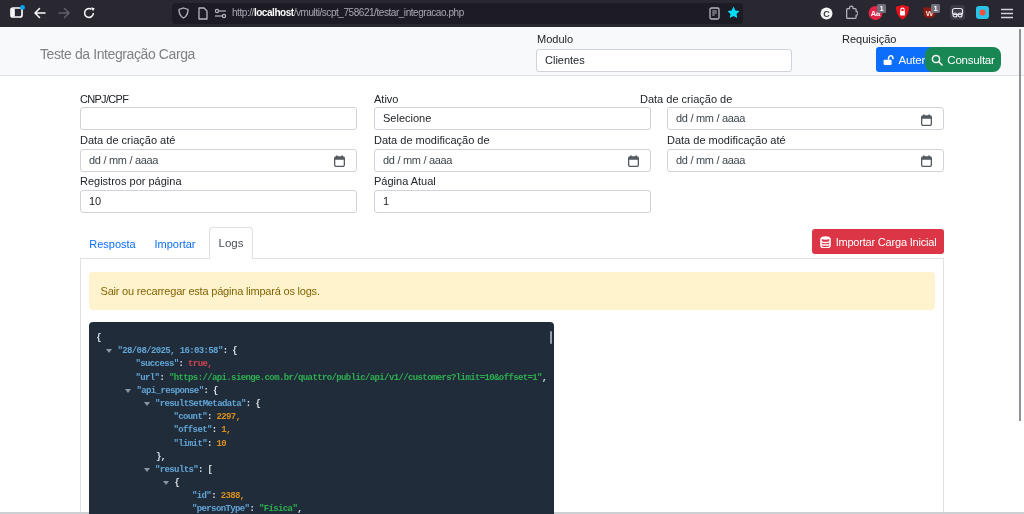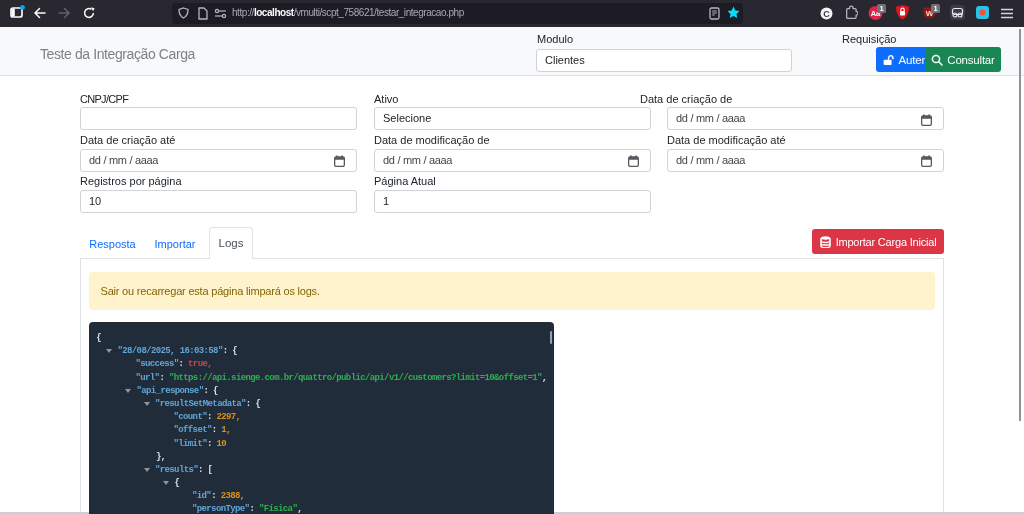--- a/index.html
+++ b/index.html
@@ -12,21 +12,21 @@
 #urltext{position:absolute;left:232px;top:0;height:19px;line-height:26px;font-size:10px;color:#a9a7b1;letter-spacing:-0.45px;white-space:nowrap;}
 #urltext b{color:#fbfbfe;font-weight:bold;}
 
 #hdr{left:0;top:27px;width:1024px;height:49px;background:#f8f9fa;border-bottom:1px solid #dee2e6;}
 #title{position:absolute;left:40px;top:45.5px;font-size:14px;letter-spacing:-0.4px;color:#7d8286;}
 .flabel{position:absolute;font-size:11px;color:#212529;}
 .fctrl{position:absolute;height:23px;background:#fff;border:1px solid #ced4da;border-radius:3px;font-size:11px;color:#212529;line-height:21px;padding-left:8px;}
 #hsel{left:536px;top:48.5px;width:256px;}
 .btn{position:absolute;height:25px;border-radius:3px;color:#fff;font-size:11.5px;letter-spacing:-0.2px;display:flex;align-items:center;justify-content:center;white-space:nowrap;}
 #btnauth{left:840px;top:47px;width:79px;background:#0d6efd;margin-left:36px;}
-#btncons{left:925px;top:47px;width:76px;background:#198754;}
+#btncons{left:925px;top:47px;width:76px;background:#198754;border-radius:8px;}
 
 .date-ph{color:#3f474d;letter-spacing:-0.3px;}
 .calico{position:absolute;right:11px;top:5.5px;}
 
 .tablink{position:absolute;top:228px;height:32px;line-height:33px;font-size:11px;color:#0d6efd;text-align:center;}
 #tabactive{position:absolute;left:209px;top:227px;width:44px;height:32px;background:#fff;border:1px solid #dee2e6;border-bottom:none;border-radius:4px 4px 0 0;z-index:3;font-size:11.5px;color:#495057;text-align:center;line-height:31.5px;}
 #btnimport{left:812px;top:229px;width:132px;background:#dc3545;z-index:4;font-size:11px;}
 
 #card{left:80px;top:258px;width:864px;height:300px;border:1px solid #dee2e6;border-bottom:none;background:#fff;z-index:1;}
 #alert{left:89px;top:272px;width:846px;height:38px;background:#fff3cd;border-radius:4px;z-index:2;font-size:11px;letter-spacing:-0.2px;color:#856404;line-height:38px;padding-left:11.5px;}

